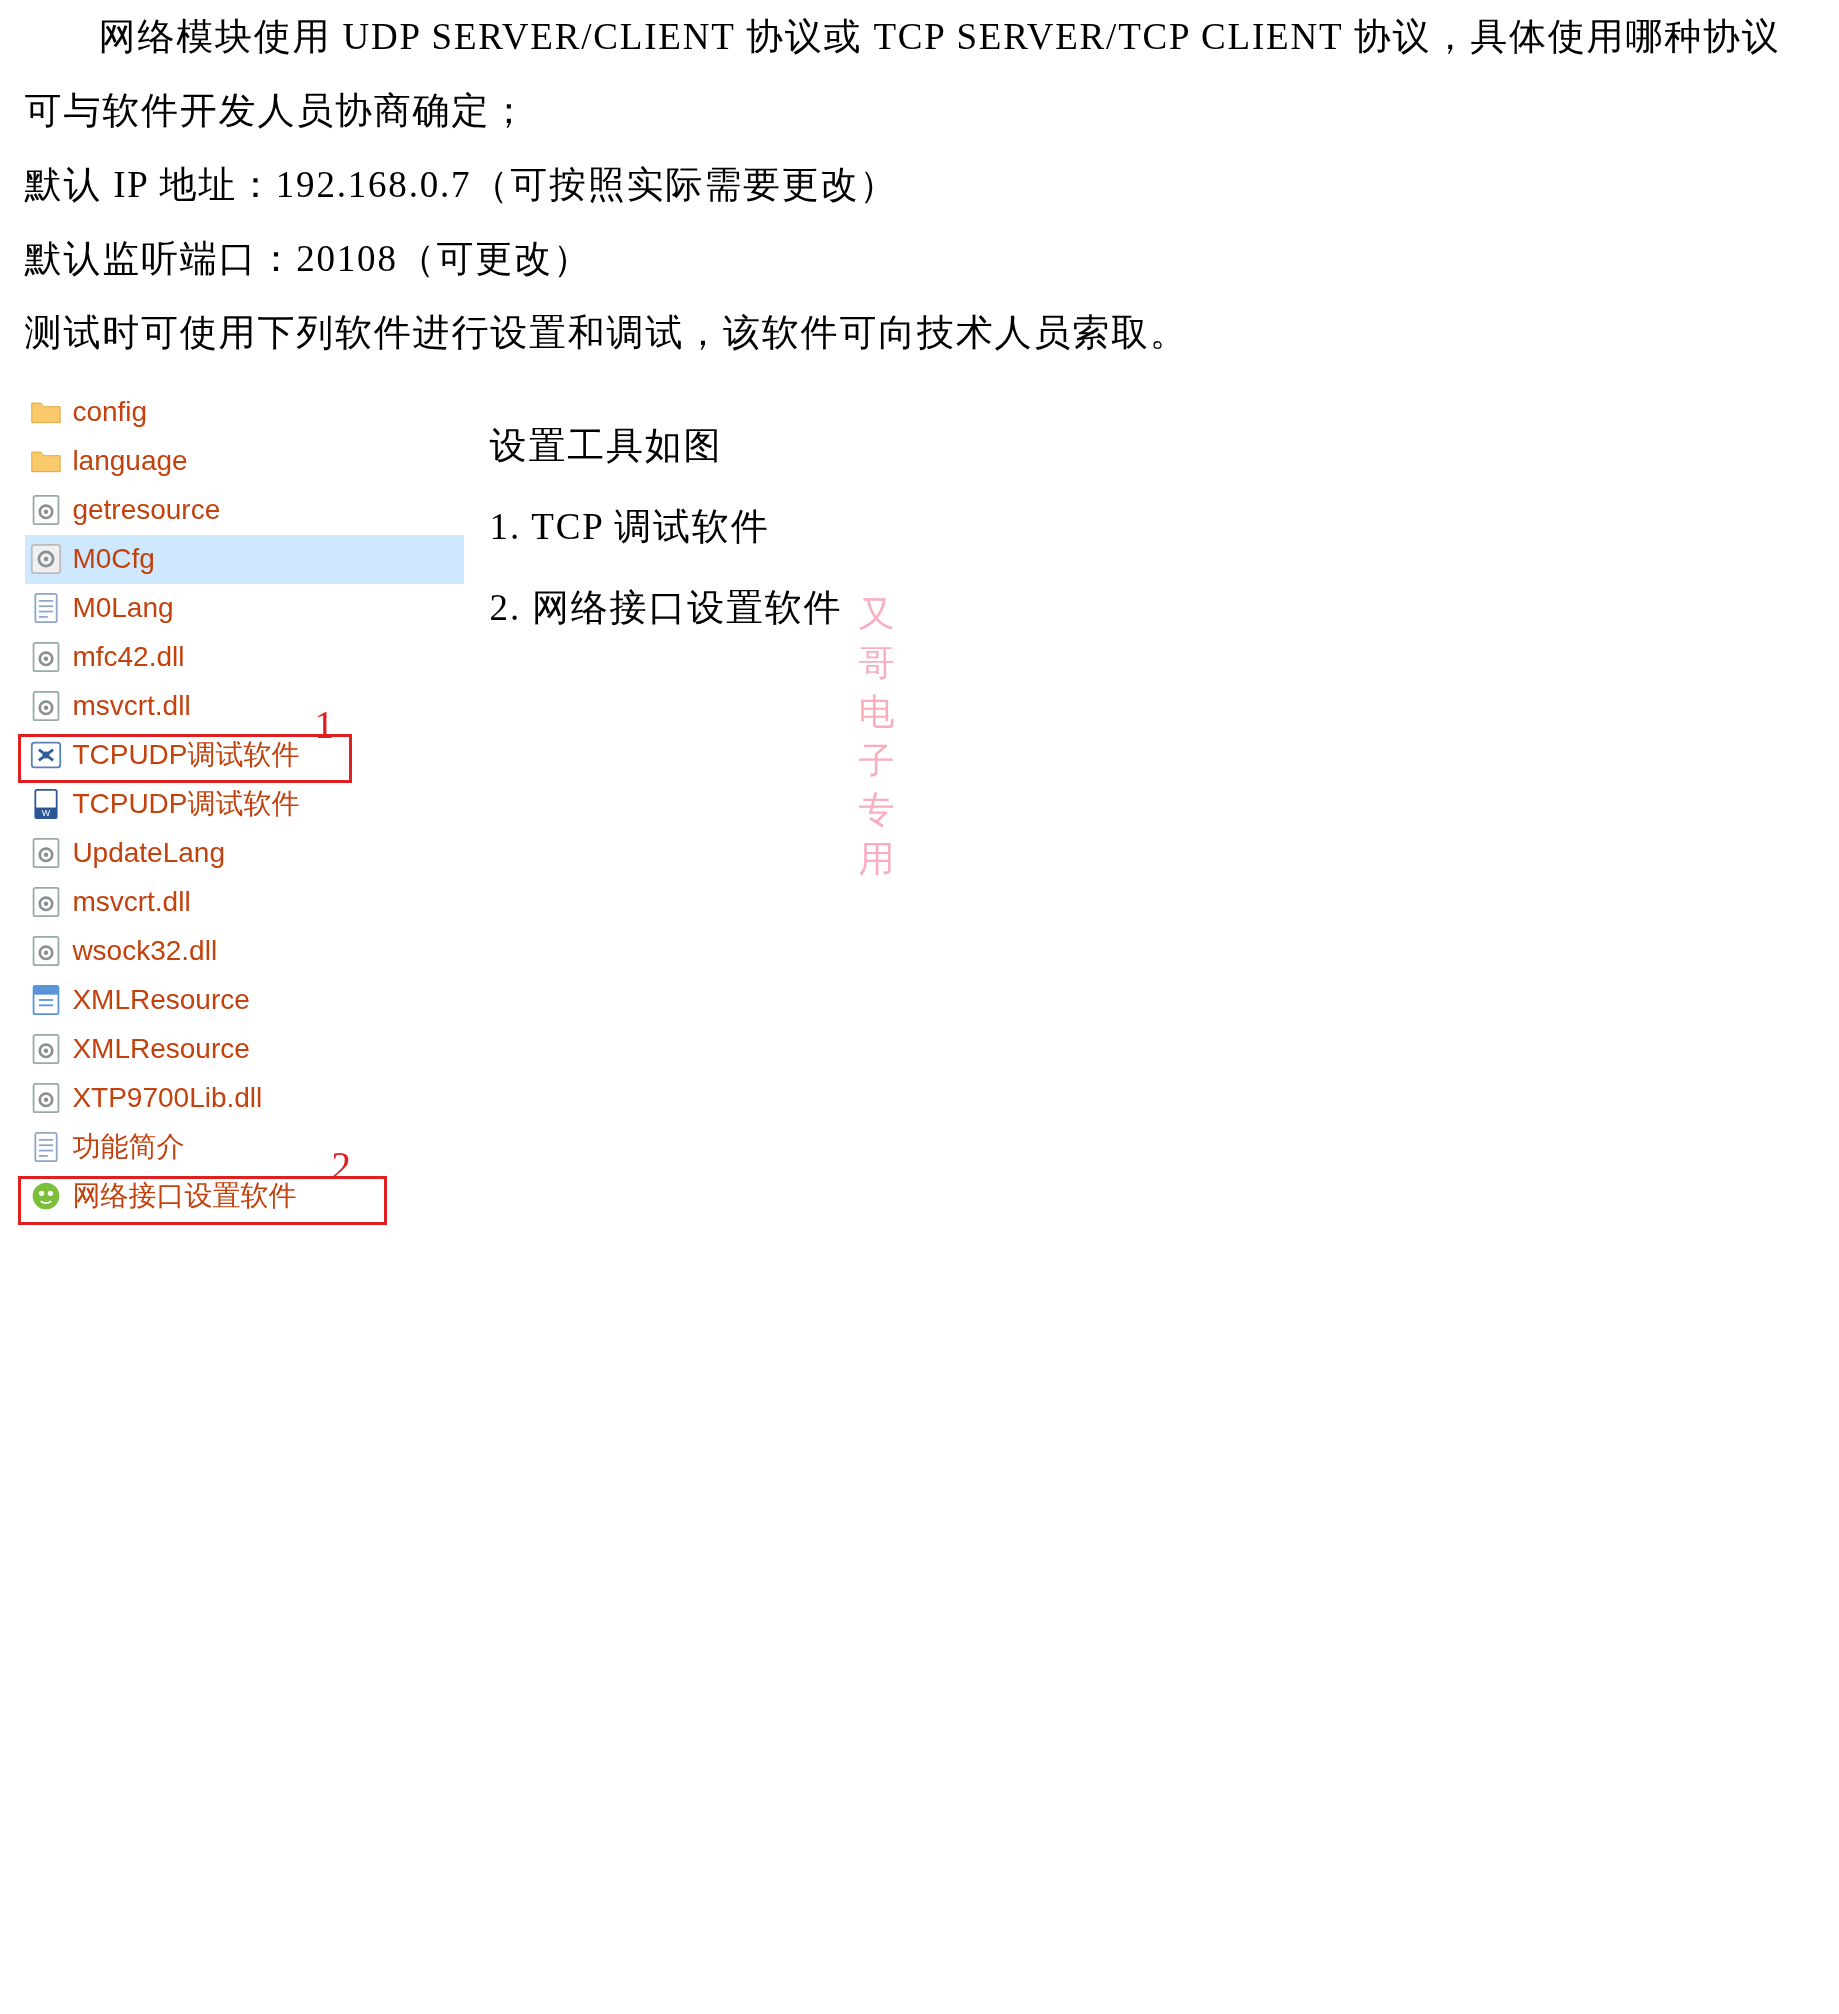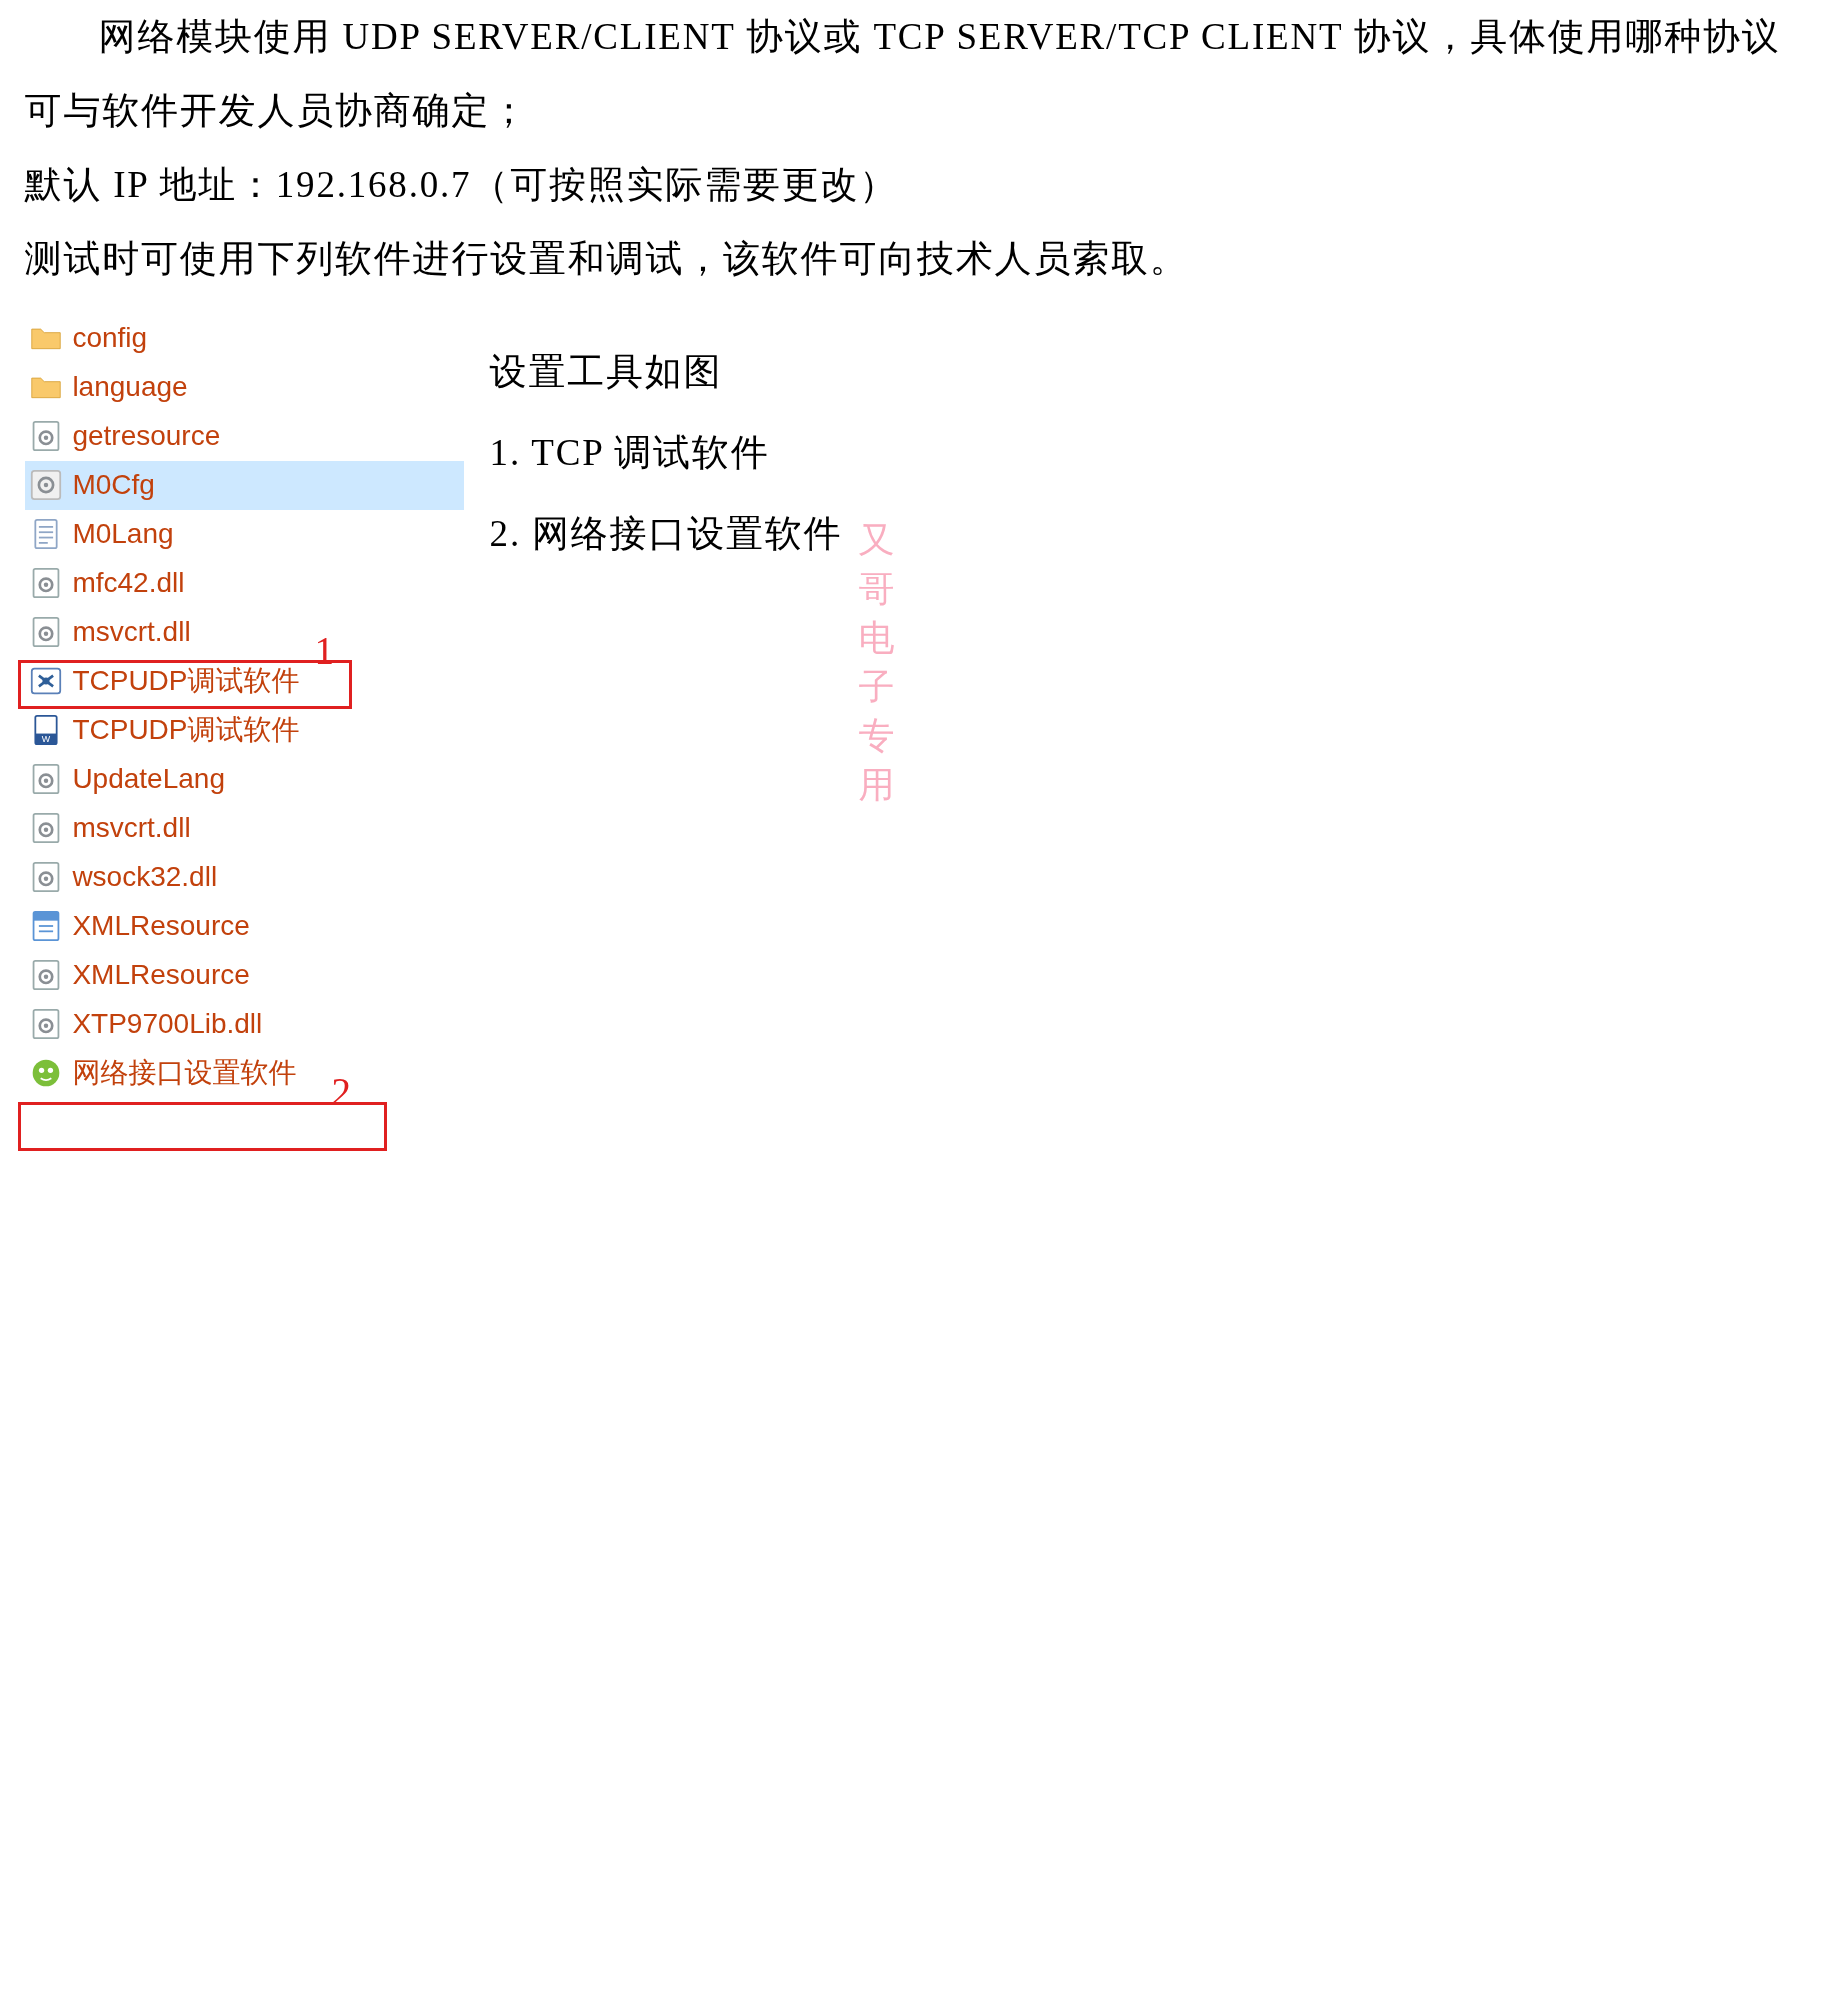--- a/index.html
+++ b/index.html
@@ -98,20 +98,21 @@
   
   .file-icon svg { width: 100%; height: 100%; }
 </style>
 </head>
 <body>
 
 <div class="page">
 
   <div class="para indent">网络模块使用 UDP SERVER/CLIENT 协议或 TCP SERVER/TCP CLIENT 协议，具体使用哪种协议可与软件开发人员协商确定；</div>
   <div class="para">默认 IP 地址：192.168.0.7（可按照实际需要更改）</div>
+  <div class="para">默认监听端口：20108（可更改）</div>
   <div class="para">测试时可使用下列软件进行设置和调试，该软件可向技术人员索取。</div>
 
   <div class="two-col">
     <div class="file-list" id="file-list">
 
       <div class="red-num" style="left:290px; top:314px;">1</div>
       <div class="box-red" style="left:-7px; top:346px; width:334px; height:49px;"></div>
 
       <div class="red-num" style="left:307px; top:755px;">2</div>
       <div class="box-red" style="left:-7px; top:788px; width:369px; height:49px;"></div>
@@ -228,20 +229,28 @@
           </span>
           <span class="file-label">XMLResource</span>
         </div>
         <div class="file-item">
           <span class="file-icon">
             <svg viewBox="0 0 36 36">
               <use href="#ic-gear-file"></use>
             </svg>
           </span>
           <span class="file-label">XTP9700Lib.dll</span>
+        </div>
+        <div class="file-item">
+          <span class="file-icon">
+            <svg viewBox="0 0 36 36">
+              <use href="#ic-text-file"></use>
+            </svg>
+          </span>
+          <span class="file-label">功能简介</span>
         </div>
         <div class="file-item">
           <span class="file-icon">
             <svg viewBox="0 0 36 36">
               <use href="#ic-app-green"></use>
             </svg>
           </span>
           <span class="file-label">网络接口设置软件</span>
         </div>
       </div>

